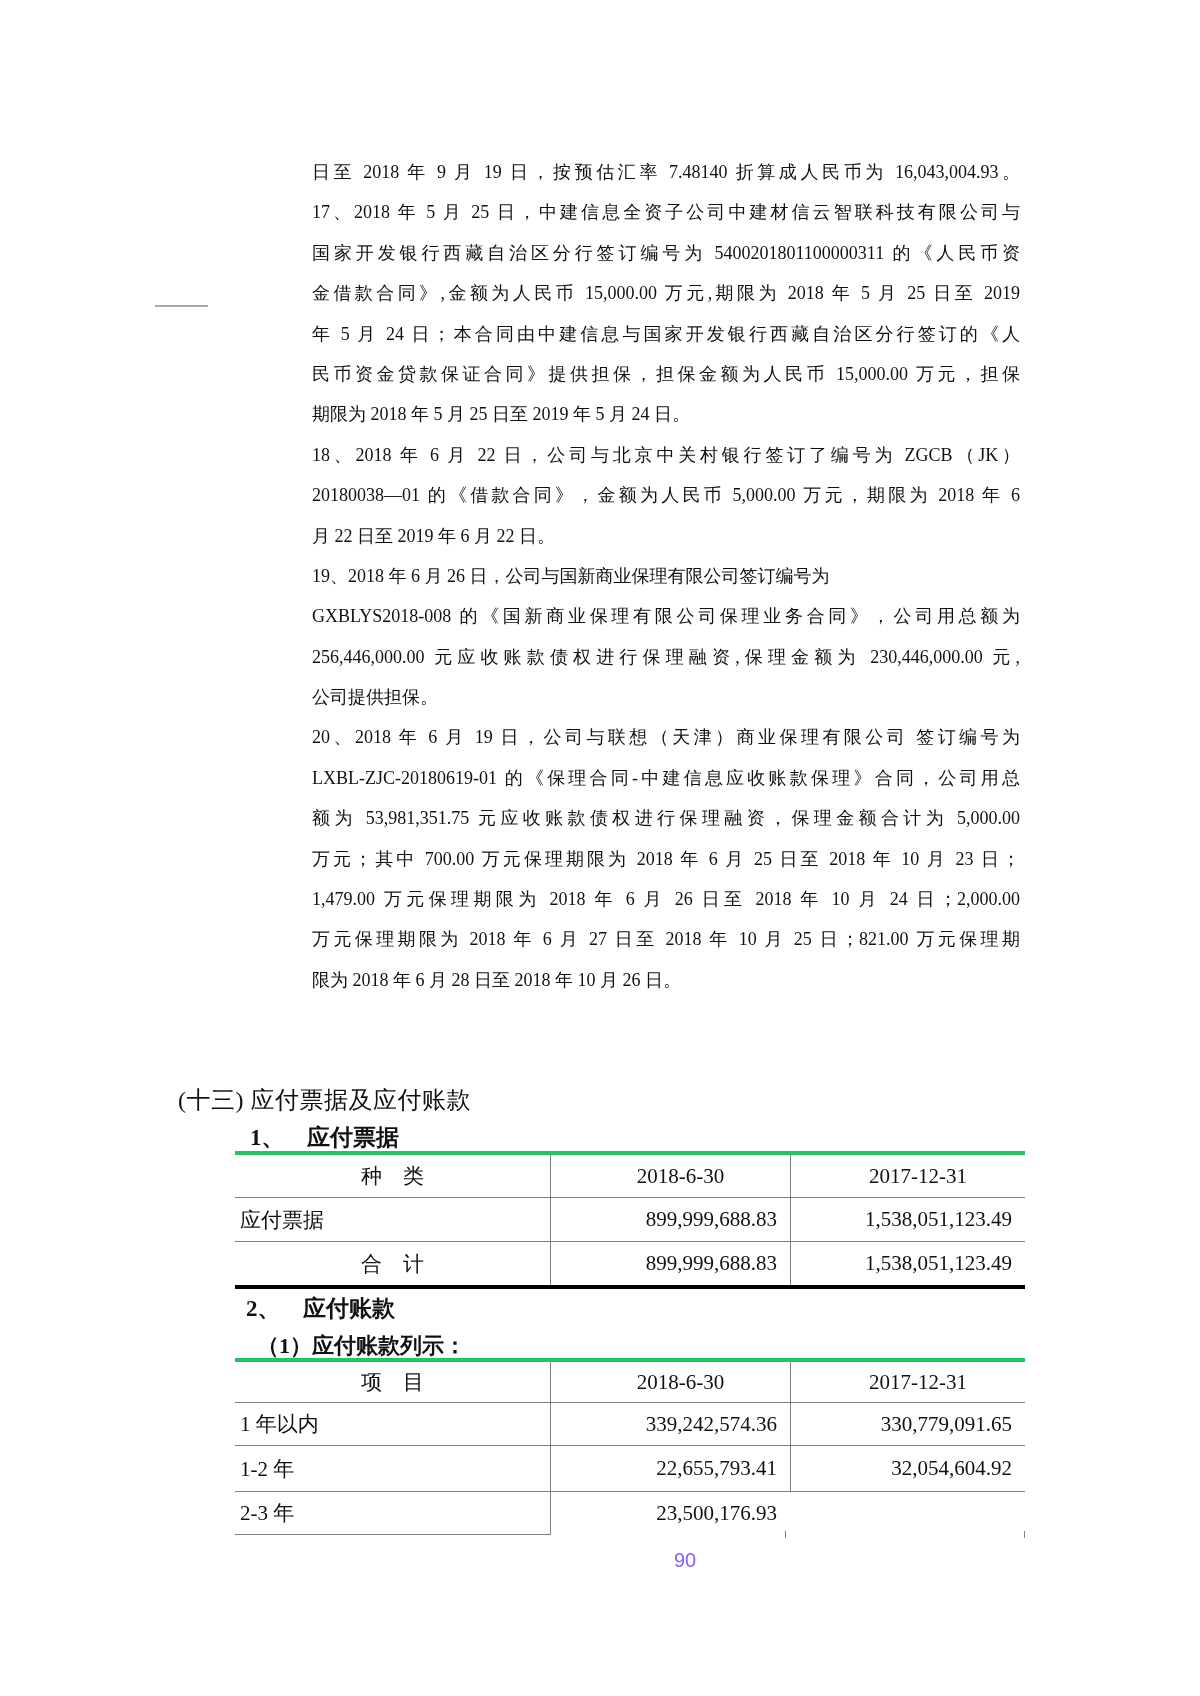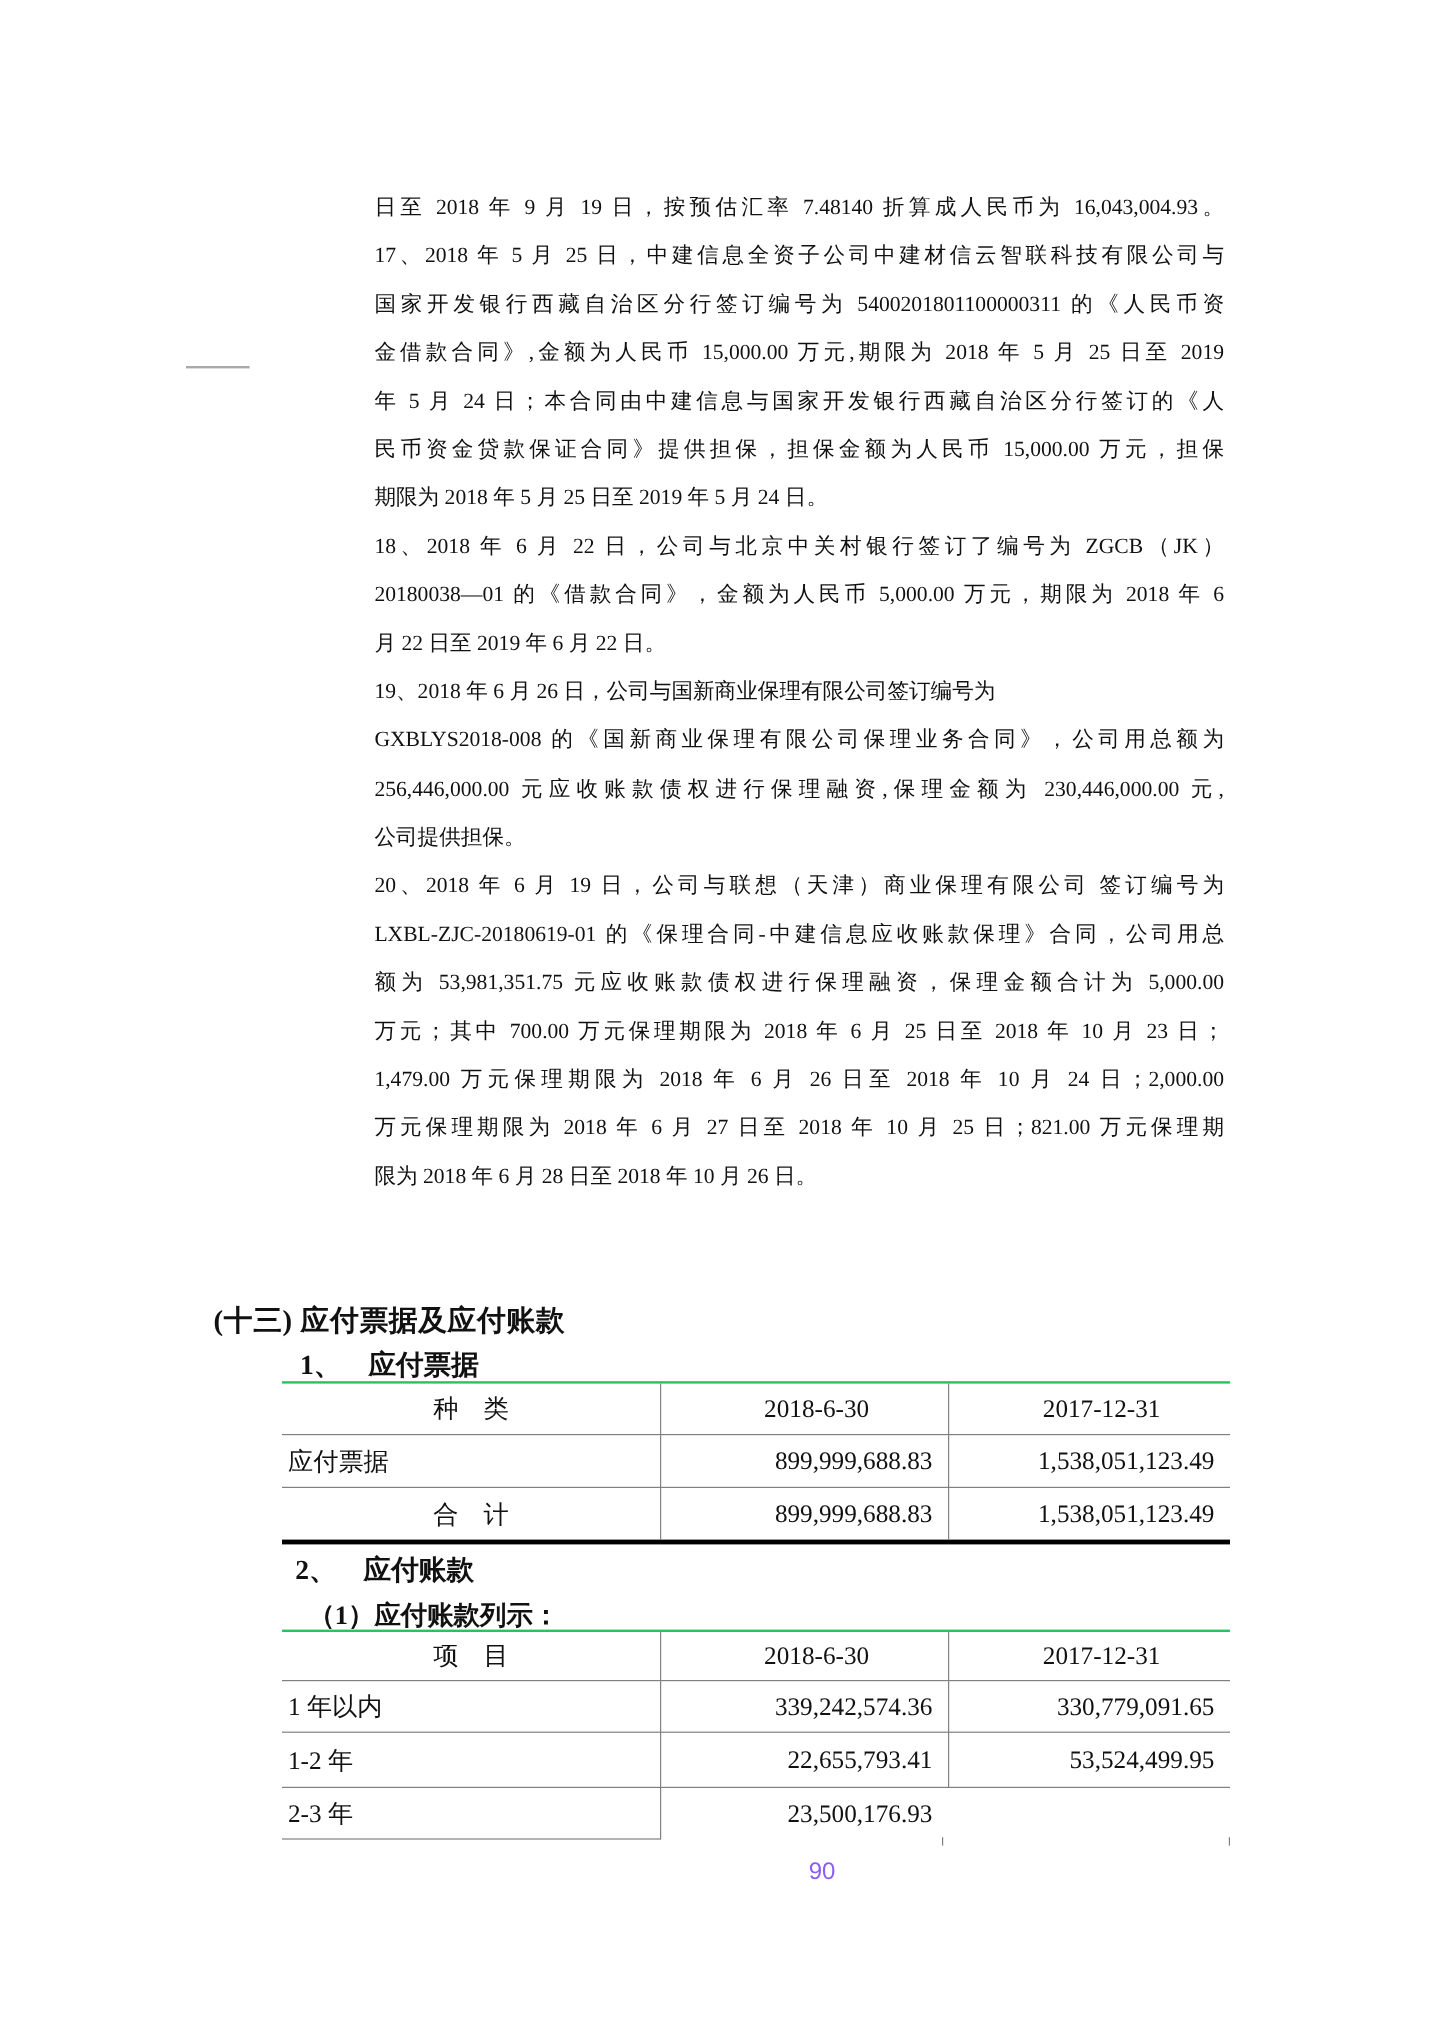--- a/index.html
+++ b/index.html
@@ -20,33 +20,33 @@
     font-size:18px;line-height:40.4px;
   }
   .pline{
     height:40.4px;white-space:nowrap;
     text-align:justify;text-align-last:justify;
     text-justify:inter-character;
   }
   .pline.end{text-align-last:left;}
   .sec-heading{
     position:absolute;left:178px;top:1084px;height:30px;
-    font-size:24px;font-weight:bold;white-space:nowrap;letter-spacing:0.5px;
+    font-size:24px;font-weight:normal;white-space:nowrap;letter-spacing:0.5px;
   }
   .subhead{
     position:absolute;height:30px;font-size:23px;font-weight:bold;white-space:nowrap;
   }
   .subhead .num{display:inline-block;width:57px;}
   .sub1{left:250px;top:1122px;}
   .sub2{left:246px;top:1293px;}
   .sub3{left:257px;top:1331px;font-size:22px;}
   
   .fin-table{
     position:absolute;left:235px;width:790px;
-    border-top:2px solid #22c55e;
+    border-top:4px solid #22c55e;
     font-size:21px;
   }
   .t1{top:1151px;border-bottom:4px solid #000;}
   .t2{top:1358px;}
   .trow{display:grid;grid-template-columns:315px 240px 235px;}
   .tcell{
     display:flex;align-items:center;min-height:42px;
     border-bottom:1px solid #808080;
   }
   .tcell.c2,.tcell.c3{border-left:1px solid #808080;padding-left:20px;}
@@ -136,21 +136,21 @@
       <div class="tcell c3 center">2017-12-31</div>
     </div>
     <div class="trow r1">
       <div class="tcell c1 left">1 年以内</div>
       <div class="tcell c2 right">339,242,574.36</div>
       <div class="tcell c3 right">330,779,091.65</div>
     </div>
     <div class="trow r2">
       <div class="tcell c1 left">1-2 年</div>
       <div class="tcell c2 right">22,655,793.41</div>
-      <div class="tcell c3 right">53,524,499.95</div>
+      <div class="tcell c3 right">32,054,604.92</div>
     </div>
     <div class="trow r3 last">
       <div class="tcell c1 left">2-3 年</div>
       <div class="tcell c3 right">23,500,176.93</div>
     </div>
   </div>
 
   <div class="stub s1"></div>
   <div class="stub s2"></div>
 

